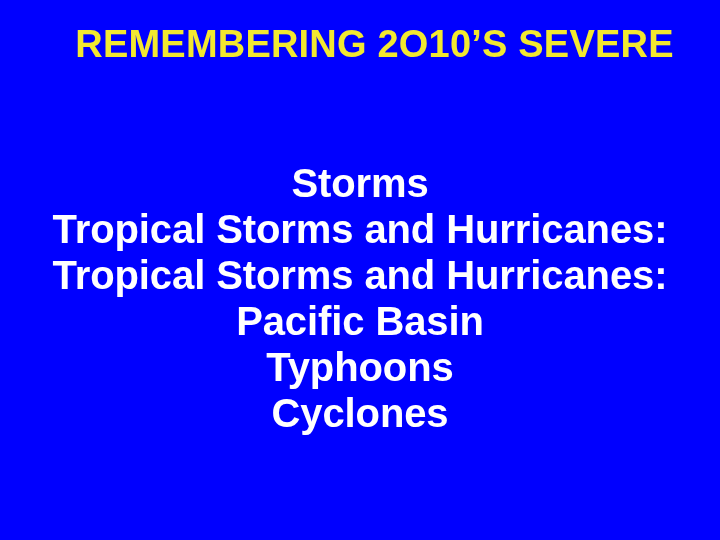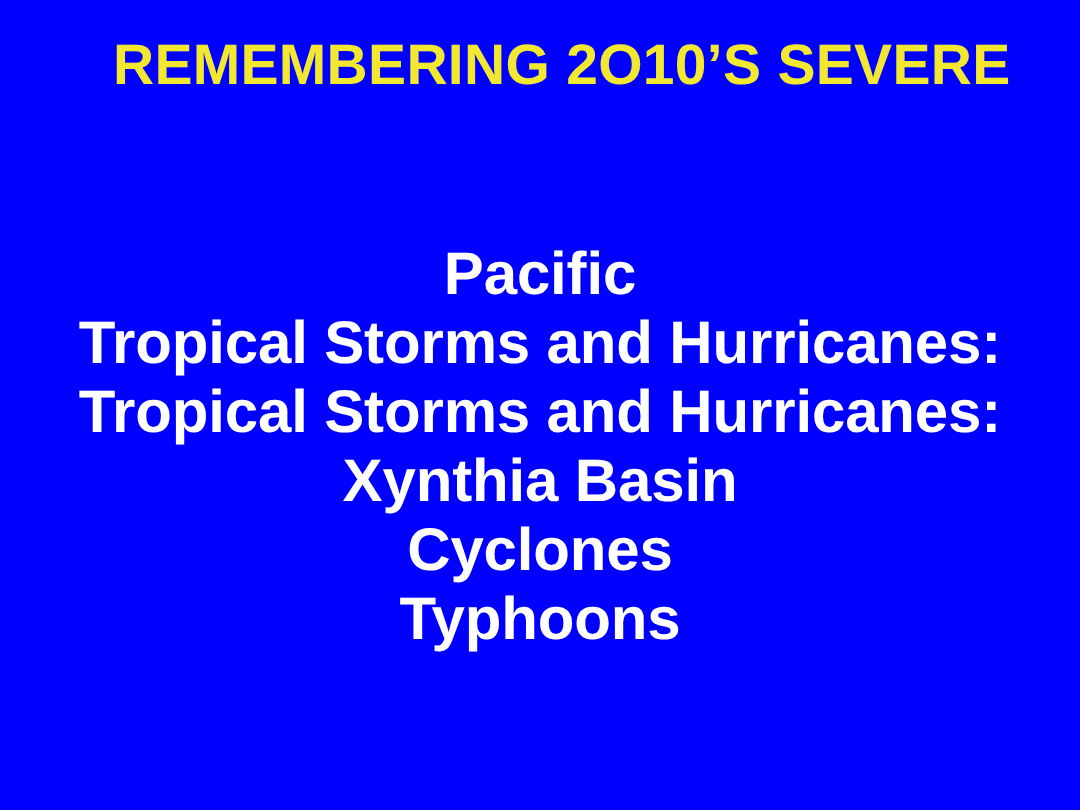--- a/index.html
+++ b/index.html
@@ -64,21 +64,21 @@
 </head>
 <body>
 
 <div class="slide">
 
   <div class="title-block">
     <span class="title-line">REMEMBERING 2O10’S SEVERE</span>
   </div>
 
   <div class="body-block">
-    <span class="body-line">Pacific</span>
+    <span class="body-line">Storms</span>
     <span class="body-line">Tropical Storms and Hurricanes:</span>
     <span class="body-line">Tropical Storms and Hurricanes:</span>
-    <span class="body-line">Xynthia Basin</span>
+    <span class="body-line">Pacific Basin</span>
+    <span class="body-line">Typhoons</span>
     <span class="body-line">Cyclones</span>
-    <span class="body-line">Typhoons</span>
   </div>
 
 </div>
 
 </body></html>

